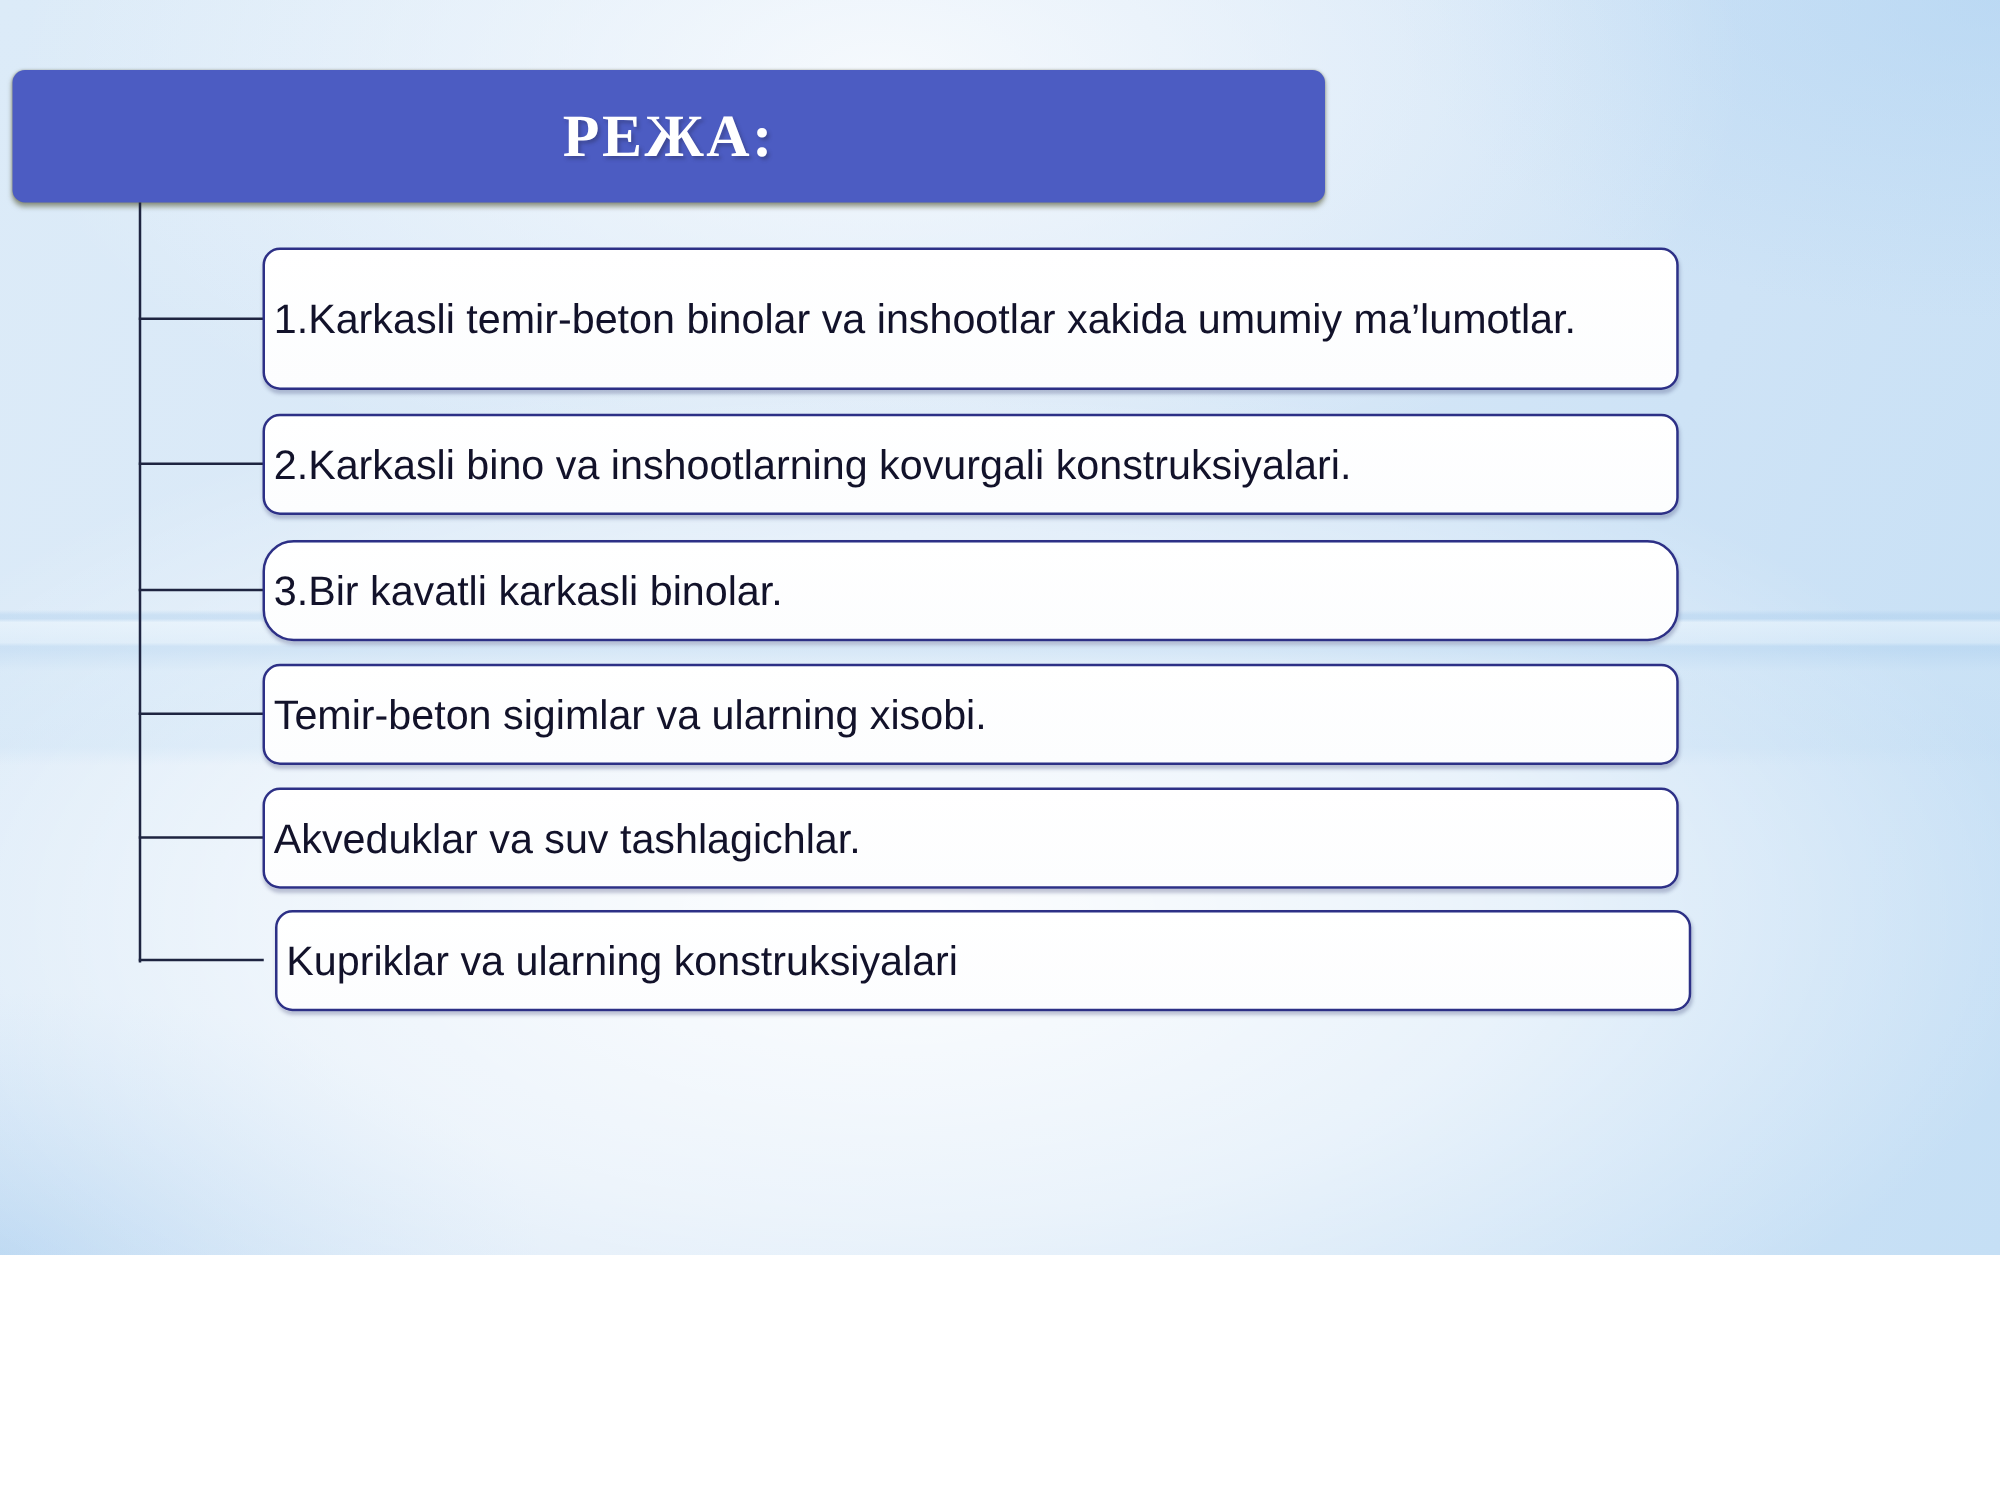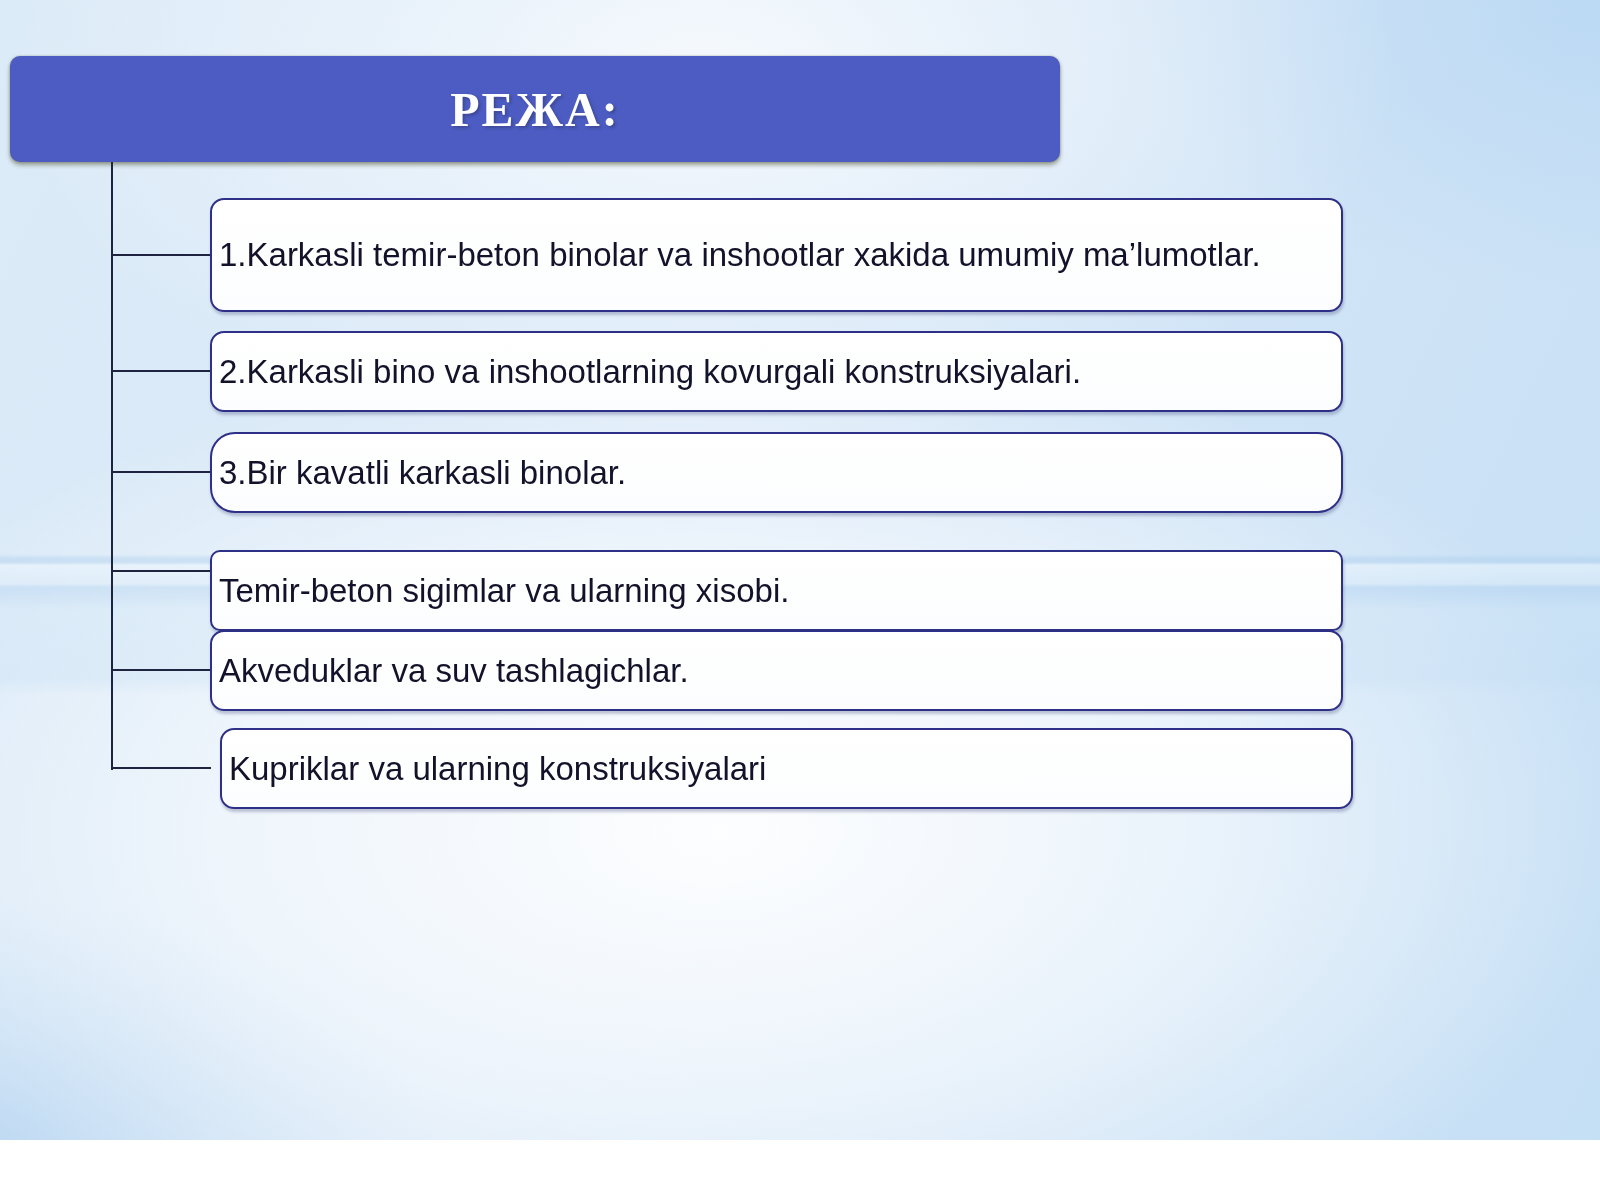--- a/index.html
+++ b/index.html
@@ -2,21 +2,21 @@
 <html style="--title-bg: #4c5cc2; --title-color: #ffffff; --box-border: #2d3086; --item-text: #12122a; --connector: #1e2440;"><head>
 <meta charset="utf-8">
 <style>
   html, body {
     margin: 0;
     padding: 0;
   }
   .slide {
     position: relative;
     width: 1600px;
-    height: 1140px;
+    height: 1004px;
     overflow: hidden;
     font-family: "Liberation Sans", sans-serif;
     background:
       
       linear-gradient(180deg,
         rgba(255,255,255,0) 48.6%,
         rgba(167,203,236,0.38) 49.0%, rgba(167,203,236,0.38) 49.3%,
         rgba(236,246,253,0.55) 49.6%, rgba(222,238,250,0.45) 51.2%,
         rgba(170,206,238,0.35) 51.5%, rgba(170,206,238,0.35) 51.8%,
         rgba(205,228,246,0.30) 53.5%, rgba(196,222,244,0.30) 59.5%,
@@ -110,21 +110,21 @@
       </div>
       <div class="connector branch" style="top: 370px;"></div>
       <div class="item-box" style="top: 331px; height: 81px;">
         <span class="item-text">2.Karkasli bino va inshootlarning kovurgali konstruksiyalari.</span>
       </div>
       <div class="connector branch" style="top: 471px;"></div>
       <div class="item-box" style="top: 432px; height: 81px; border-radius: 25px;">
         <span class="item-text">3.Bir kavatli karkasli binolar.</span>
       </div>
       <div class="connector branch" style="top: 570px;"></div>
-      <div class="item-box" style="top: 550px; height: 81px; border-radius: 10px;">
+      <div class="item-box" style="top: 531px; height: 81px;">
         <span class="item-text">Temir-beton sigimlar va ularning xisobi.</span>
       </div>
       <div class="connector branch" style="top: 669px;"></div>
       <div class="item-box" style="top: 630px; height: 81px; text-align: center;">
         <span class="item-text">Akveduklar va suv tashlagichlar.</span>
       </div>
       <div class="connector branch" style="top: 767px;"></div>
       <div class="item-box" style="top: 728px; height: 81px; margin-left: 10px;">
         <span class="item-text">Kupriklar va ularning konstruksiyalari</span>
       </div>

